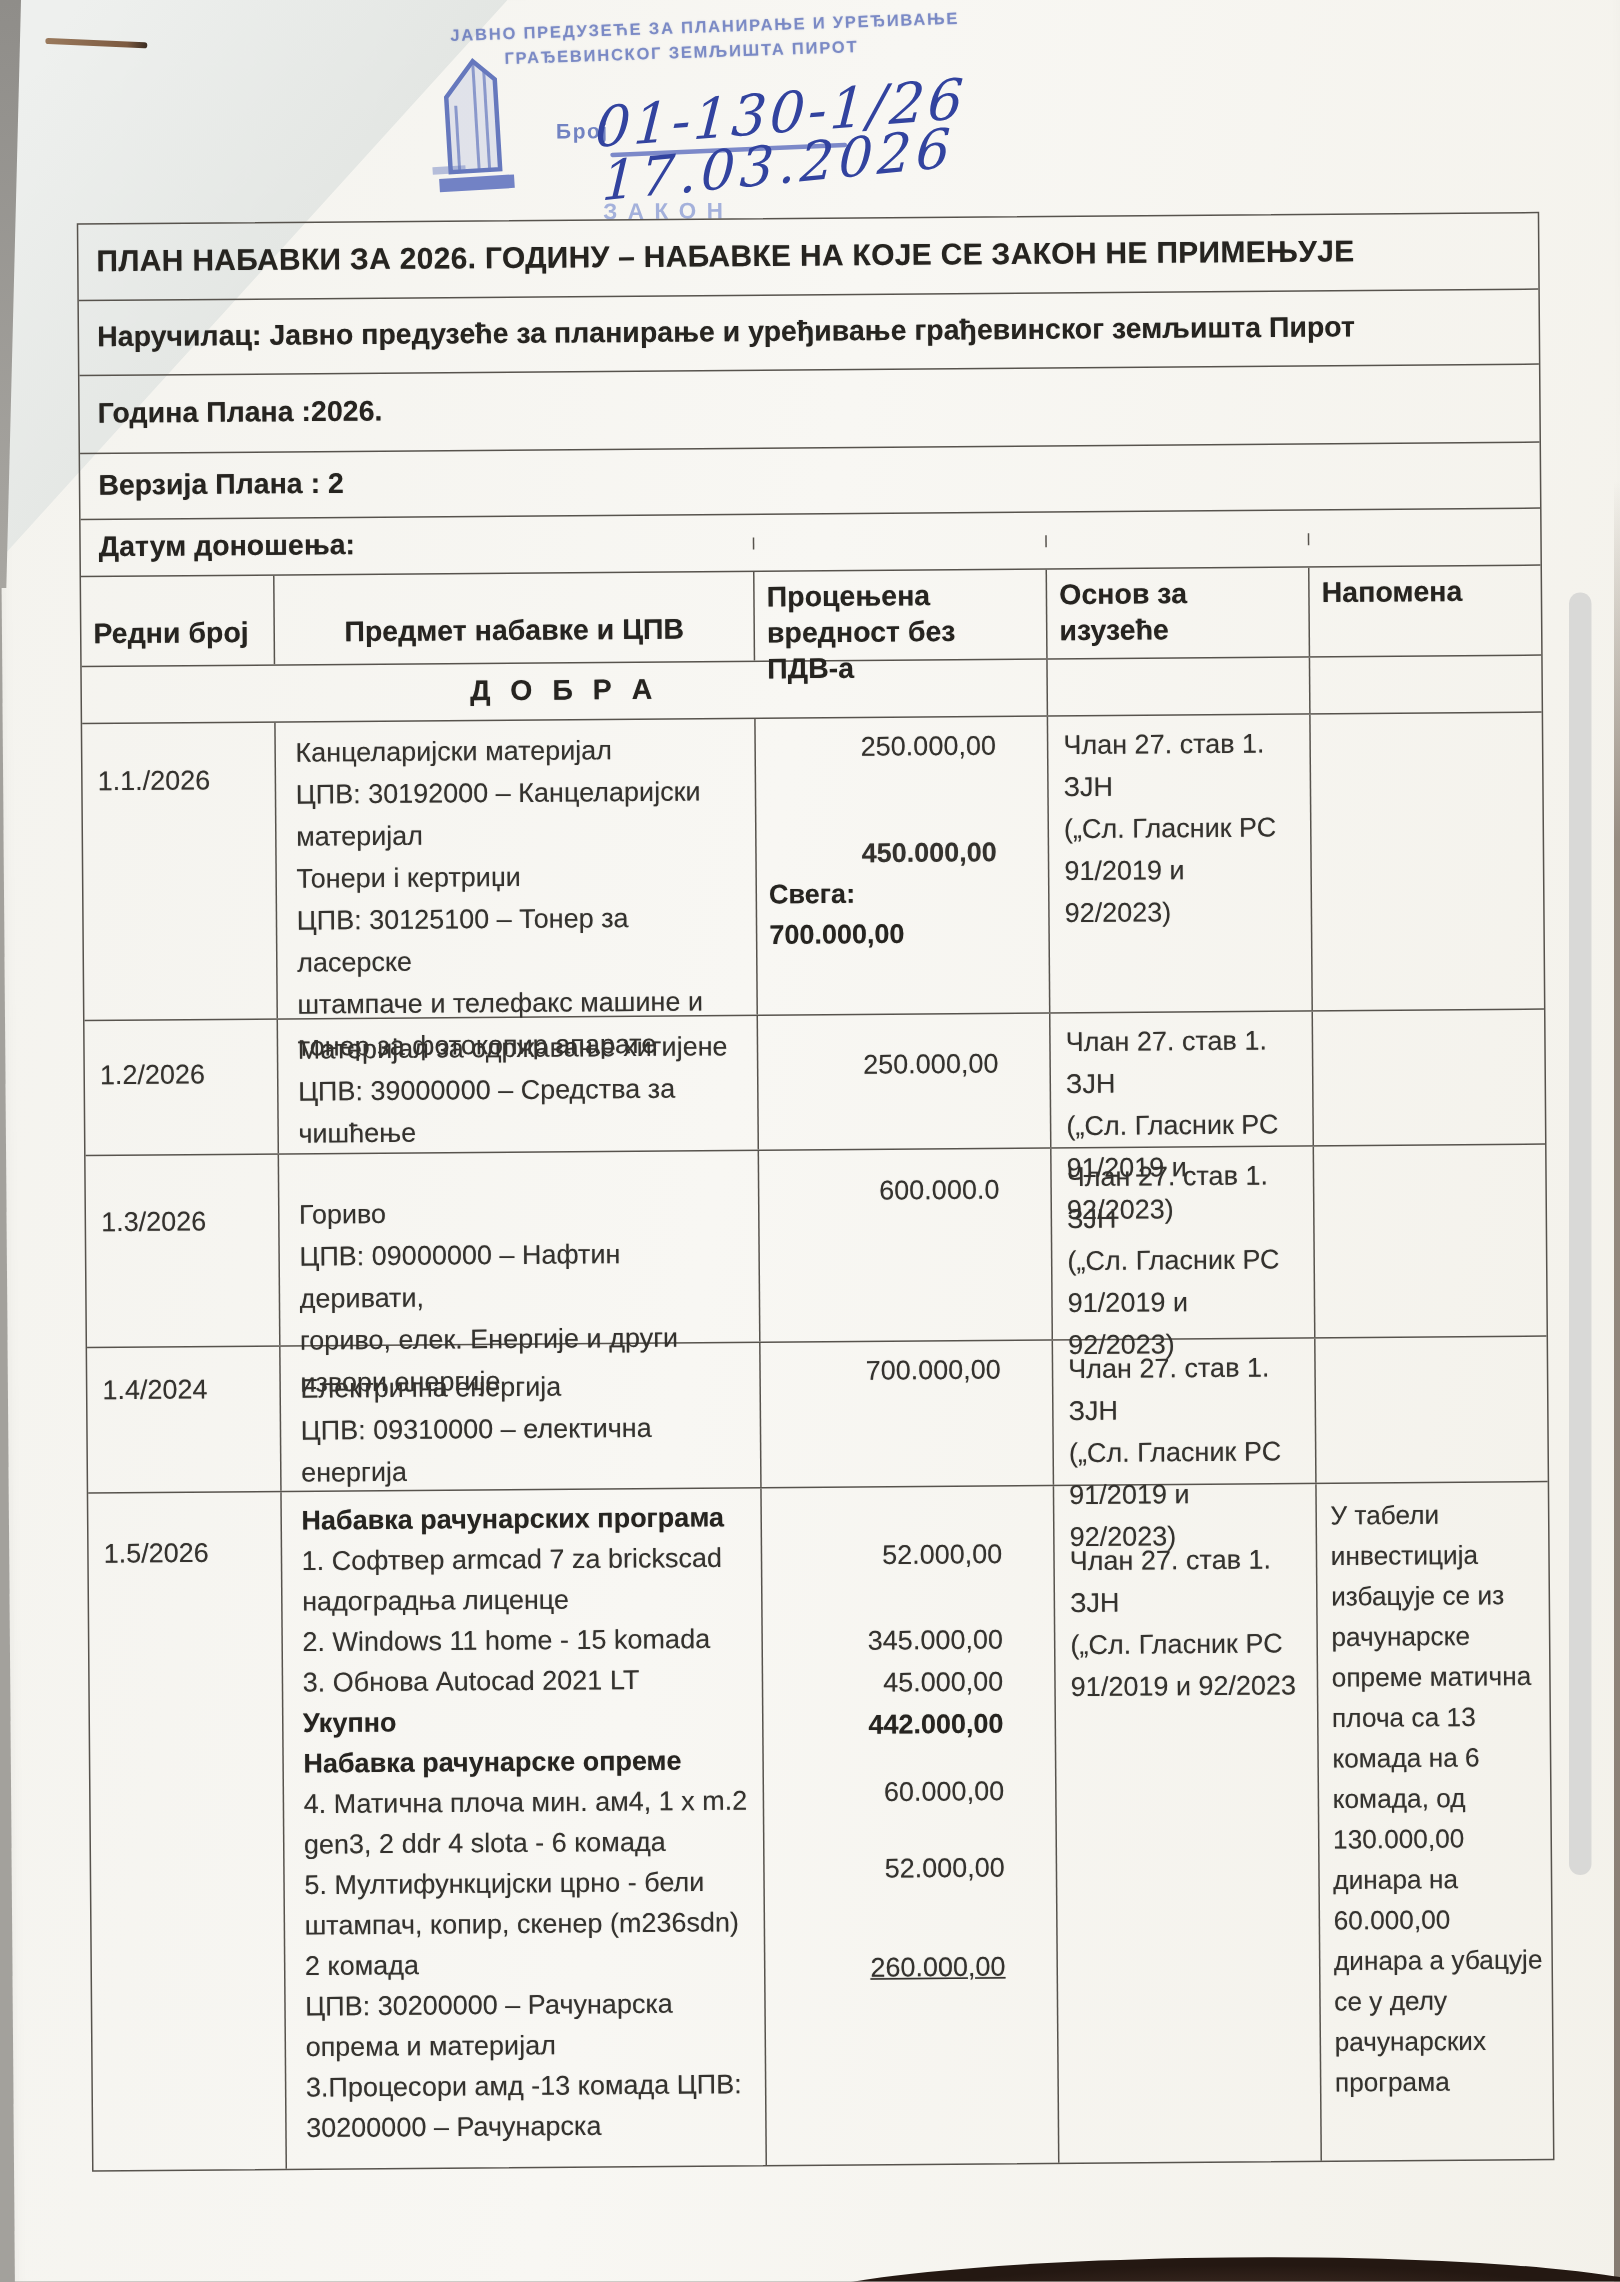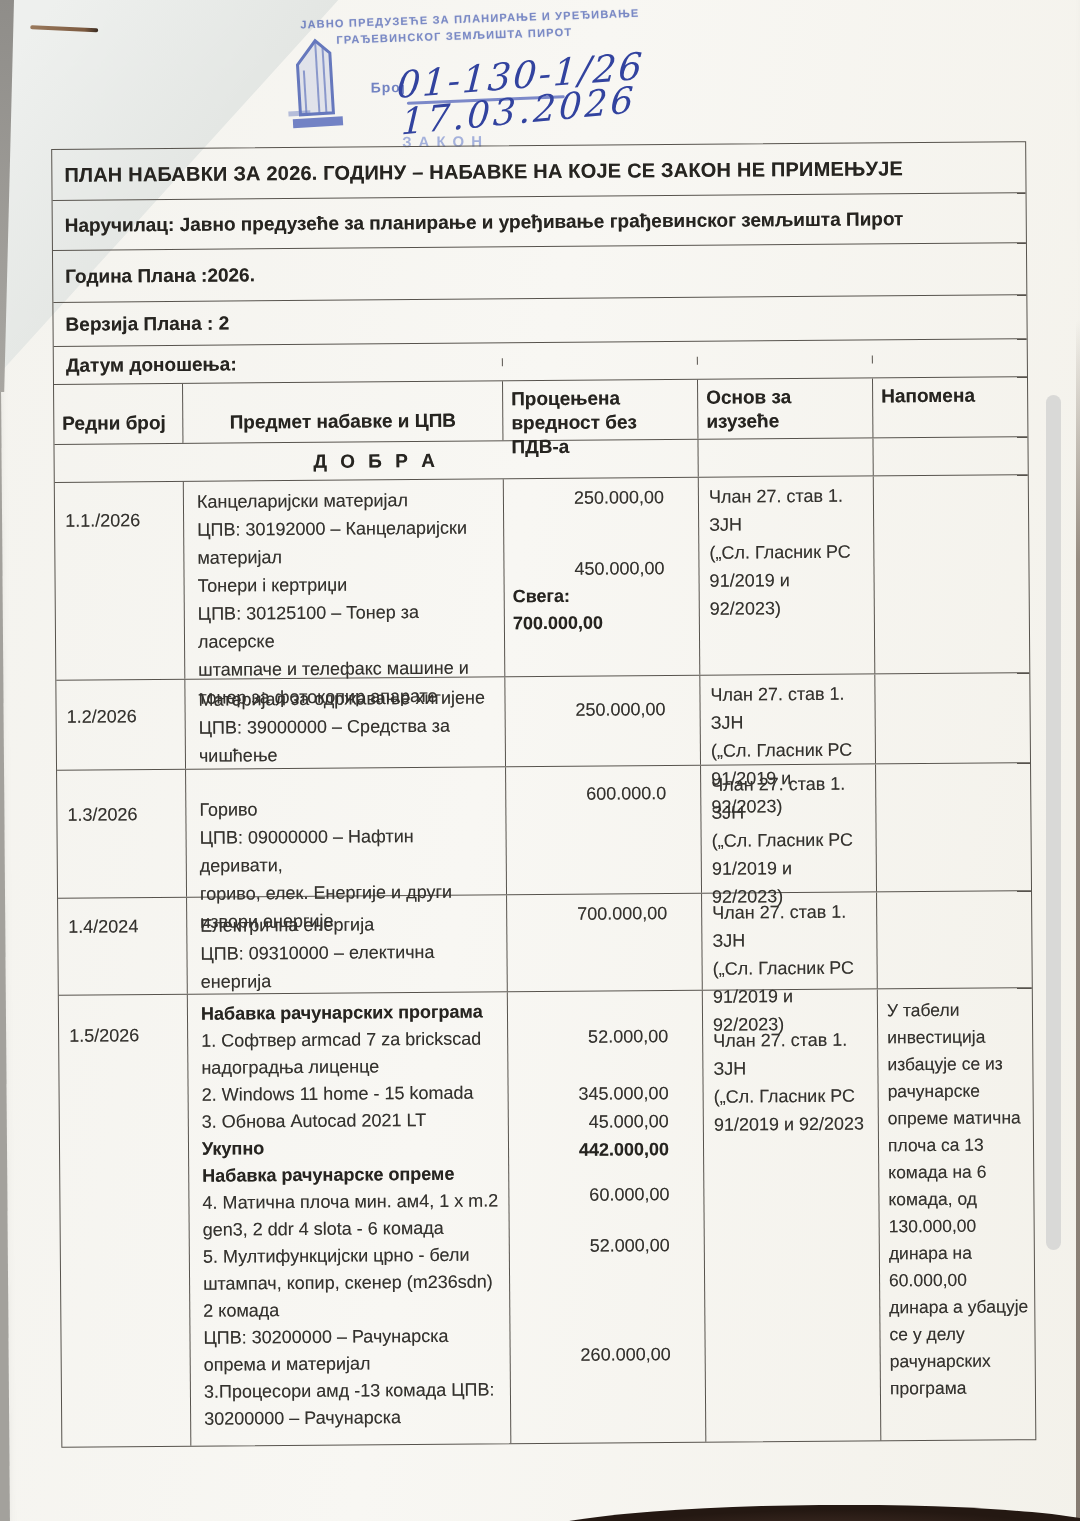--- a/index.html
+++ b/index.html
@@ -102,23 +102,23 @@
   .id-cell{font-size:18px;padding-left:10px;}
   .subj{line-height:28px;padding-left:13px;padding-top:6px;}
   .subj5{line-height:27px;}
   .vals{display:flex;flex-direction:column;align-items:flex-end;
     padding-right:34px;line-height:27px;padding-top:6px;}
   .basis{line-height:28px;padding-left:10px;padding-top:5px;font-size:18px;}
   .note{line-height:27px;font-size:17.5px;padding-top:8px;padding-left:9px;}
   .pt28{padding-top:28px;} .pt26{padding-top:26px;} .pt34{padding-top:34px;}
   .pt18{padding-top:18px;} .pt30{padding-top:30px;} .pt36{padding-top:36px;}
   .pt20{padding-top:20px;} .pt14{padding-top:14px;}
-  .mt44{margin-top:44px;}
+  .mt44{margin-top:44px;font-weight:bold;}
   .v-mt26{margin-top:26px;} .v-mt30{margin-top:30px;} .v-mt1{margin-top:1px;}
-  .v-mt18{margin-top:18px;} .v-mt24{margin-top:24px;} .v-mt85{margin-top:82px;}
+  .v-mt18{margin-top:18px;} .v-mt24{margin-top:24px;} .v-mt85{margin-top:39px;text-decoration:underline;}
 </style>
 </head>
 <body>
 
 <div class="paper">
 
   <div class="corner-fold"></div>
   <div class="staple"></div>
 
   <div class="stamp">

